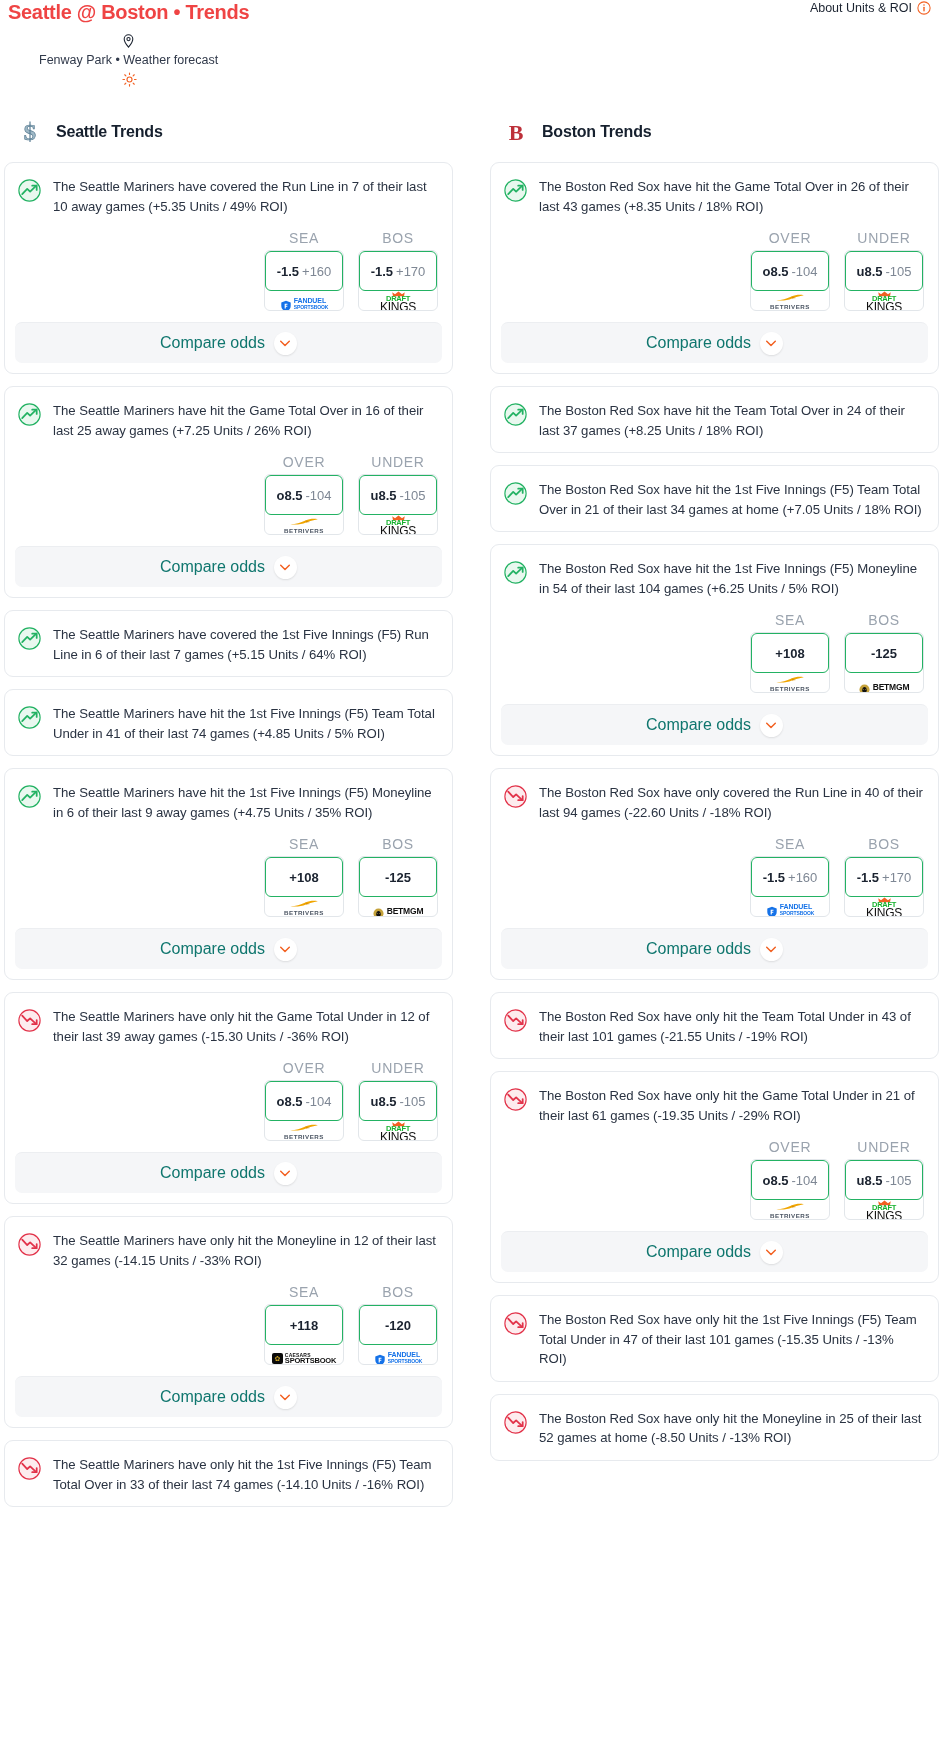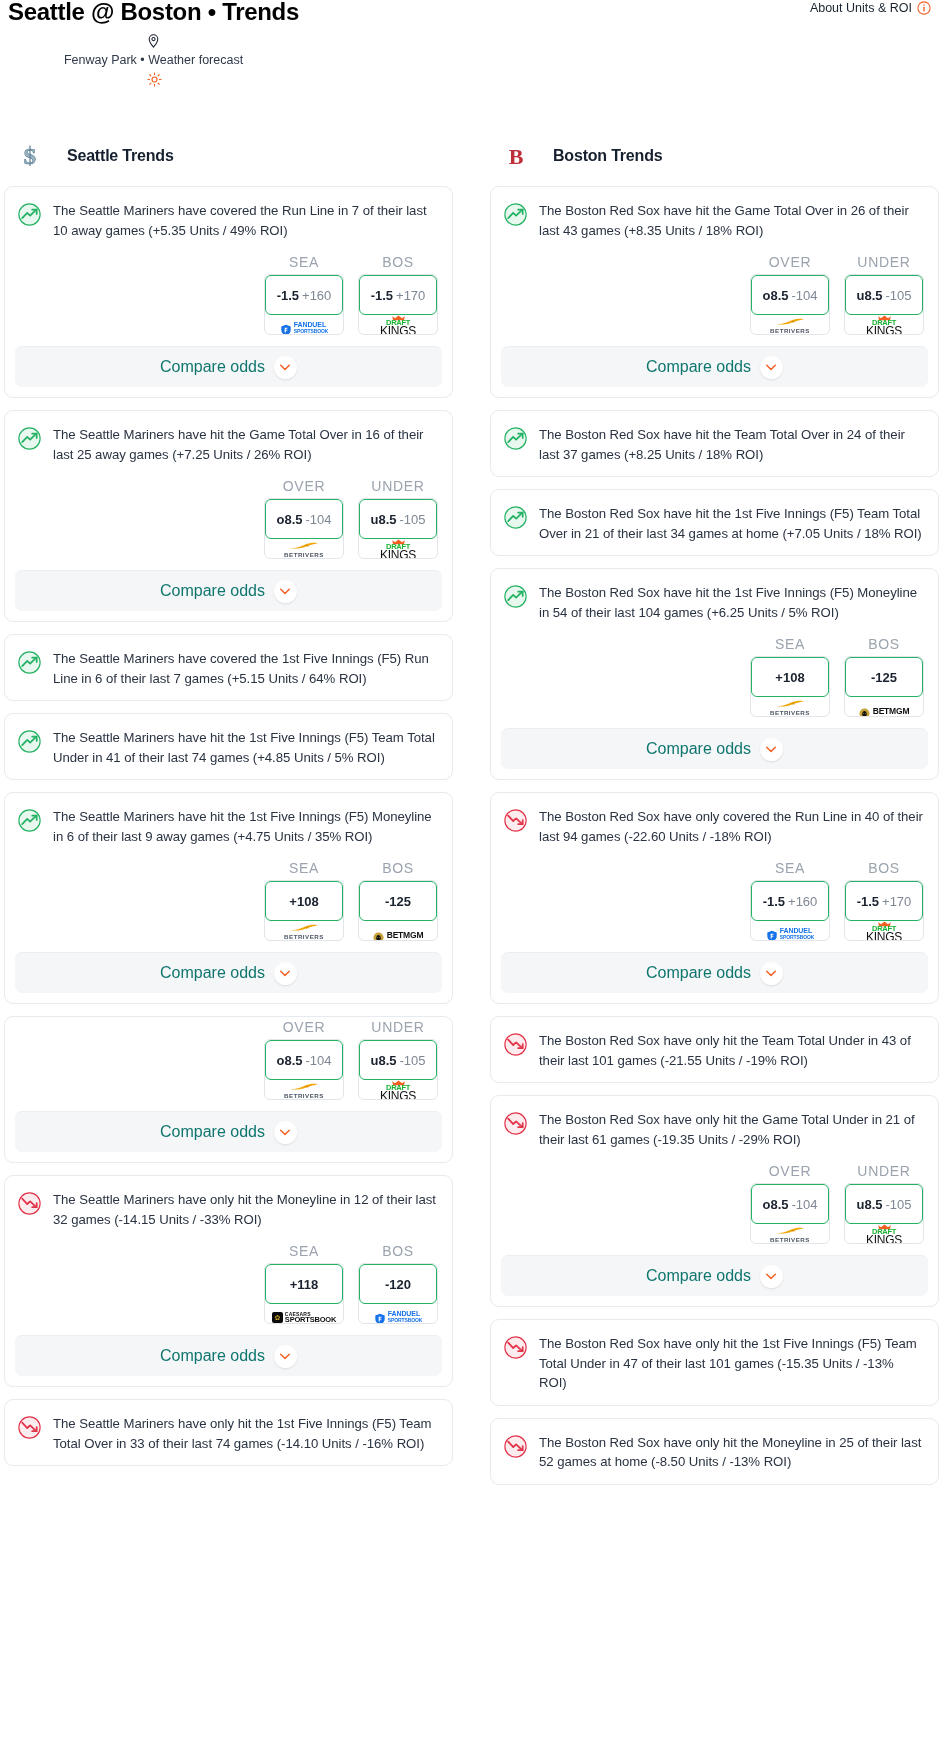--- a/index.html
+++ b/index.html
@@ -16,24 +16,24 @@
 
   
   .header-row {
     display: flex;
     align-items: flex-start;
     justify-content: space-between;
     padding: 0 8px 0 8px;
   }
   .title-block { padding-top: 0px; }
   .page-title {
-    font-size: 24px;
+    font-size: 20px;
     font-weight: bold;
     letter-spacing: -0.3px;
-    color: #000000;
+    color: #ef4444;
     line-height: 24px;
     padding-top: 0px;
   }
   .subtitle-row {
     display: flex;
     align-items: center;
     gap: 5px;
     margin-top: 10px;
     font-size: 12.5px;
     color: #30394a;
@@ -60,25 +60,24 @@
     gap: 37px;
     margin-top: 32px;
     padding: 0 4px;
     align-items: flex-start;
   }
   .col { width: 449px; flex: 0 0 449px; }
 
   .col-head {
     display: flex;
     align-items: center;
-    gap: 26px;
+    gap: 15px;
     padding-left: 15px;
     margin-bottom: 17px;
     height: 26px;
-    margin-top: 24px;
   }
   .team-logo { width: 22px; height: 26px; flex: 0 0 22px; }
   .col-title { font-size: 16px; font-weight: bold; color: #16202e; letter-spacing: -0.2px; }
 
   
   .card {
     background: #ffffff;
     border: 1px solid #e7eaee;
     border-radius: 9px;
     margin-bottom: 12px;
@@ -439,20 +438,29 @@
           <div class="compare">
           <span class="compare-label">Compare odds</span>
           <span class="chev-circle">
     <svg class="chev" viewBox="0 0 14 9" width="10" height="7">
       <path d="M1 1.4 L7 7.2 L13 1.4" fill="none" stroke="#f26122" stroke-width="2.1" stroke-linecap="round" stroke-linejoin="round"></path>
     </svg>
             </span>
         </div>
         </div>
         <div class="card">
+          <div class="card-body">
+        <span class="trend-icon">
+    <svg viewBox="0 0 24 22" width="25" height="25">
+      <circle cx="12" cy="11" r="10.2" fill="#fdecee" stroke="#e2334a" stroke-width="1.1"></circle>
+      <path d="M5 6.4 L9.8 11.5 L12.6 8.9 L18.5 14.5" fill="none" stroke="#e2334a" stroke-width="1.7" stroke-linecap="round" stroke-linejoin="round"></path>
+      <path d="M14.6 14.5 L18.9 14.5 L18.9 10.6" fill="none" stroke="#e2334a" stroke-width="1.7" stroke-linecap="round" stroke-linejoin="round"></path>
+    </svg></span>
+        <div class="trend-text">The Seattle Mariners have only hit the Game Total Under in 12 of their last 39 away games (-15.30 Units / -36% ROI)</div>
+      </div>
           <div class="odds-wrap">
             <div class="odds-cell">
             <div class="odds-label">OVER</div>
             <div class="odds-box">
               <div class="odds-value">
                 <span class="odds-main">o8.5</span>
                   <span class="odds-juice">-104</span>
               </div>
               <div class="book-row">
                   <span class="book br-wrap">

